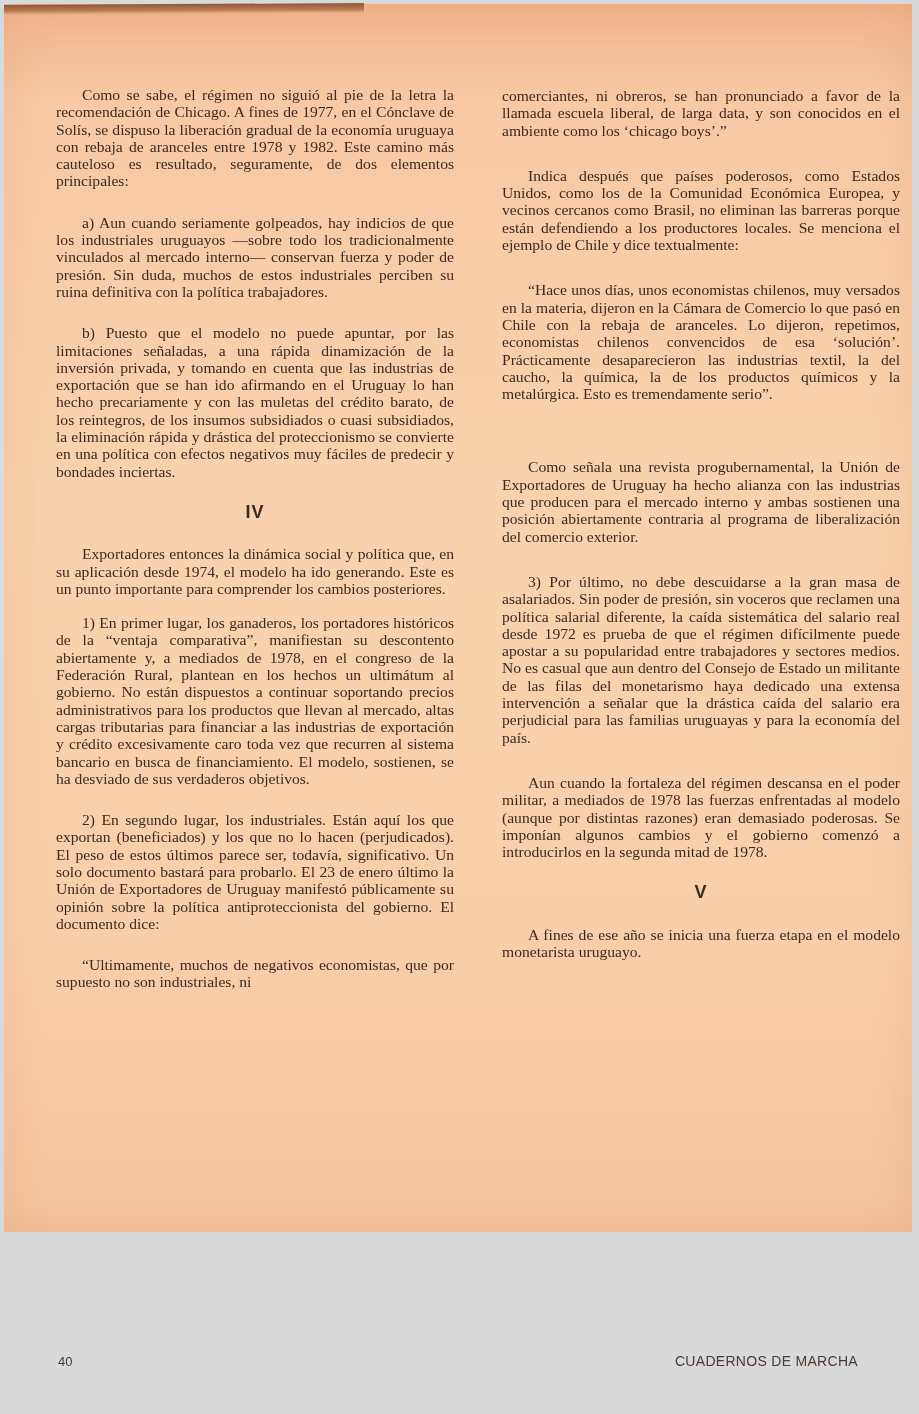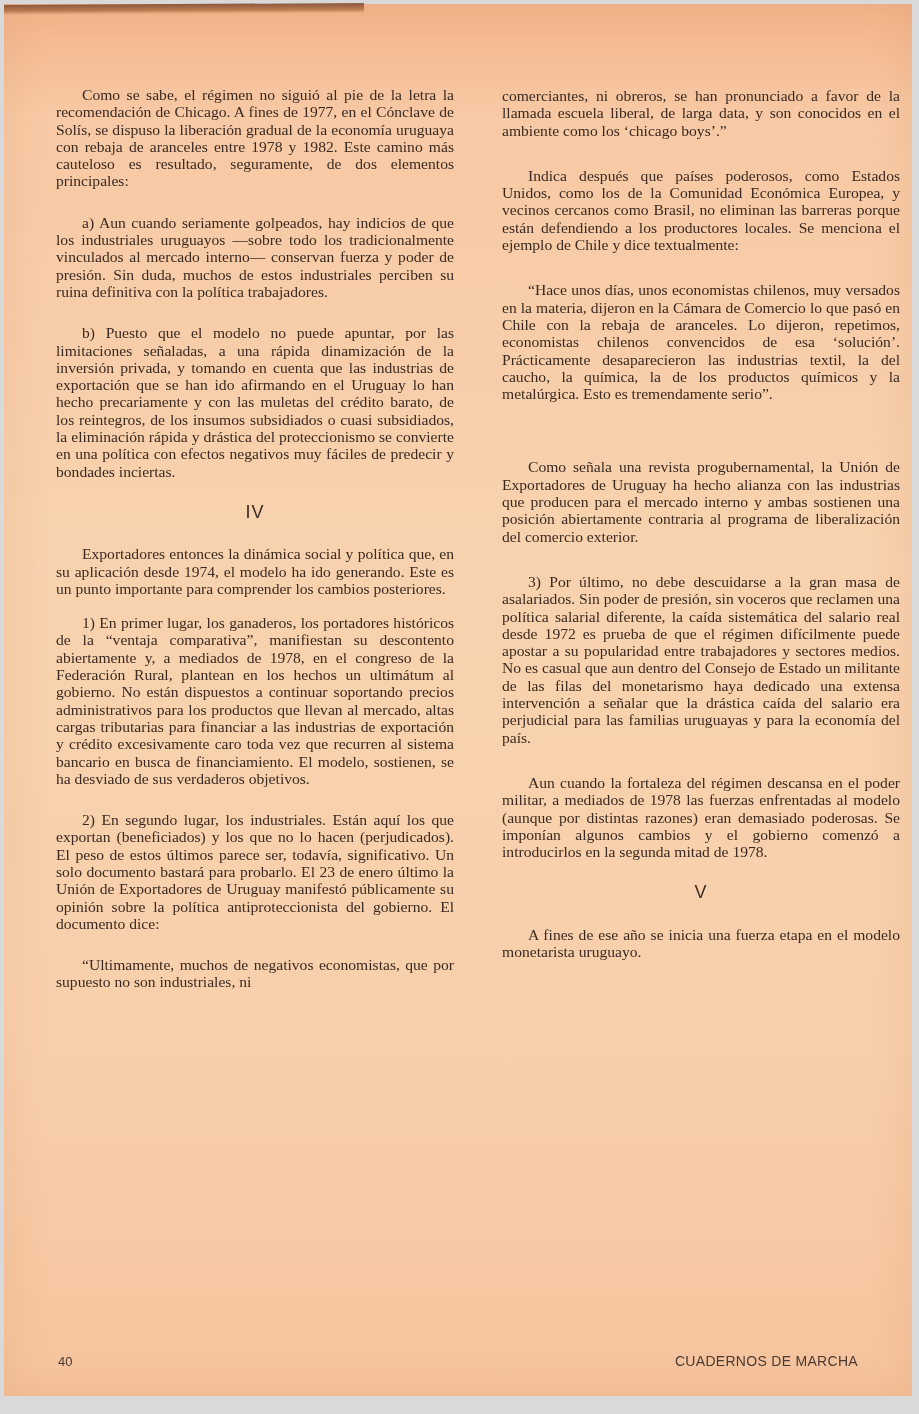--- a/index.html
+++ b/index.html
@@ -11,21 +11,21 @@
       width: 919px;
       height: 1414px;
       position: relative;
       overflow: hidden;
     }
     .page {
       position: absolute;
       left: 4px;
       top: 4px;
       width: 908px;
-      height: 1392px;
+      height: 1228px;
       background: linear-gradient(180deg, #f2b48c 0%, #f7c9a4 8%, #f8d2ae 40%, #f8cfab 75%, #f5c39d 100%);
       box-shadow: inset 0 0 40px rgba(200, 120, 70, 0.18);
     }
     .page::before {
       content: "";
       position: absolute;
       left: 0;
       top: 0;
       width: 360px;
       height: 10px;
@@ -49,21 +49,21 @@
     .col p {
       margin: 0;
       text-indent: 26px;
     }
     .gap-s { height: 17px; }
     .gap-m { height: 24px; }
     .gap-l { height: 28px; }
     .section-heading {
       font-family: "Liberation Sans", "DejaVu Sans", sans-serif;
       font-size: 18px;
-      font-weight: normal;
+      font-weight: bold;
       text-align: center;
       color: #3b2a22;
       margin: 0;
       letter-spacing: 1px;
       text-indent: 0 !important;
     }
     .footer-page-number {
       position: absolute;
       left: 54px;
       top: 1350px;

